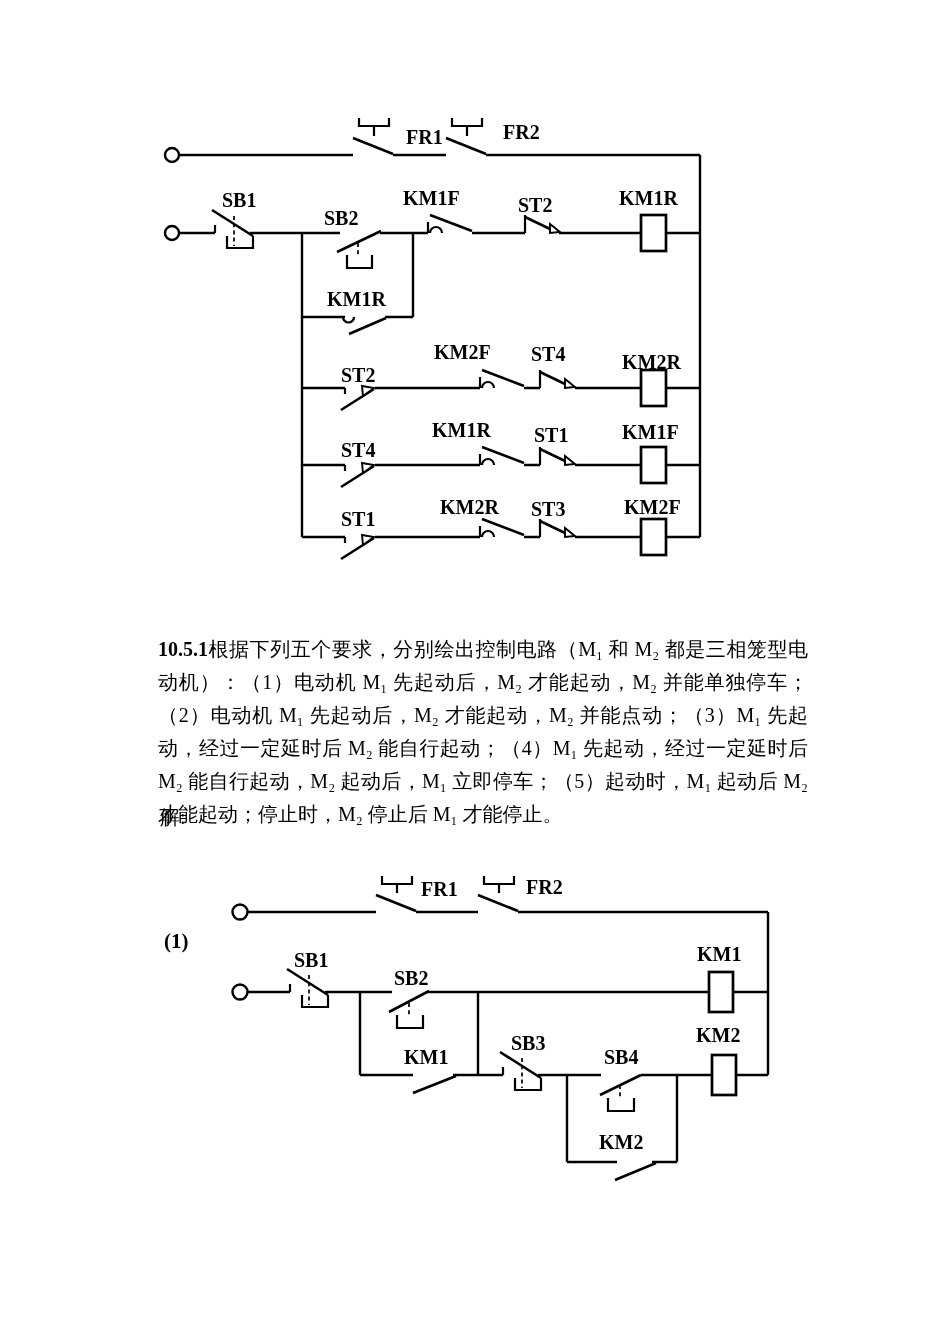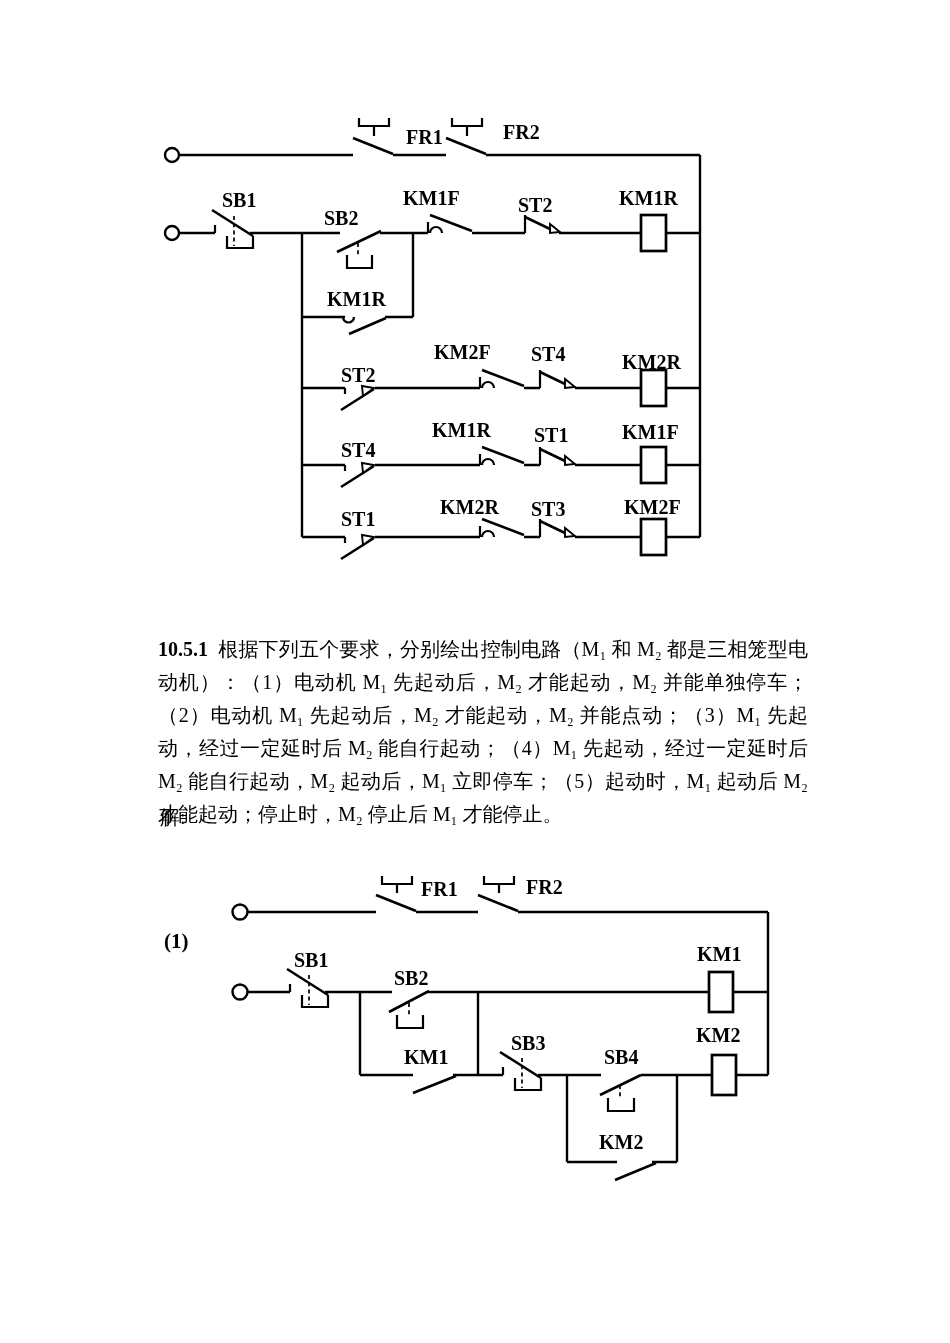--- a/index.html
+++ b/index.html
@@ -10,21 +10,21 @@
   .sym{stroke:#000;stroke-width:2.2;fill:none;}
   .blade{stroke:#000;stroke-width:2.6;fill:none;}
   .dash{stroke:#000;stroke-width:1.7;stroke-dasharray:4 3.2;fill:none;}
   .coil{stroke:#000;stroke-width:2.7;fill:#fff;}
   .term{stroke:#000;stroke-width:2.4;fill:#fff;}
   .tri{stroke:#000;stroke-width:1.9;fill:#fff;}
   text.lbl{font-family:"Liberation Serif",serif;font-weight:bold;font-size:20px;fill:#000;}
   text.part{font-family:"Liberation Serif",serif;font-weight:bold;font-size:21px;fill:#000;}
   .para{position:absolute;left:158px;top:633px;width:650px;font-size:20px;
         line-height:33px;text-align:justify;}
-  .para b{margin-right:10px;}
+  .para b{}
   .jie{position:absolute;left:160px;top:804px;font-size:20px;}
 </style>
 </head>
 <body>
 
 <svg class="fig" style="left:140px;top:95px" width="600" height="480" viewBox="140 95 600 480">
 
   <path class="wire" d="
     M180 155 H353  M393 155 H446  M486 155 H700  M700 155 V537
     M180 233 H215  M250 233 H302  M302 233 H340  M380 233 H428

